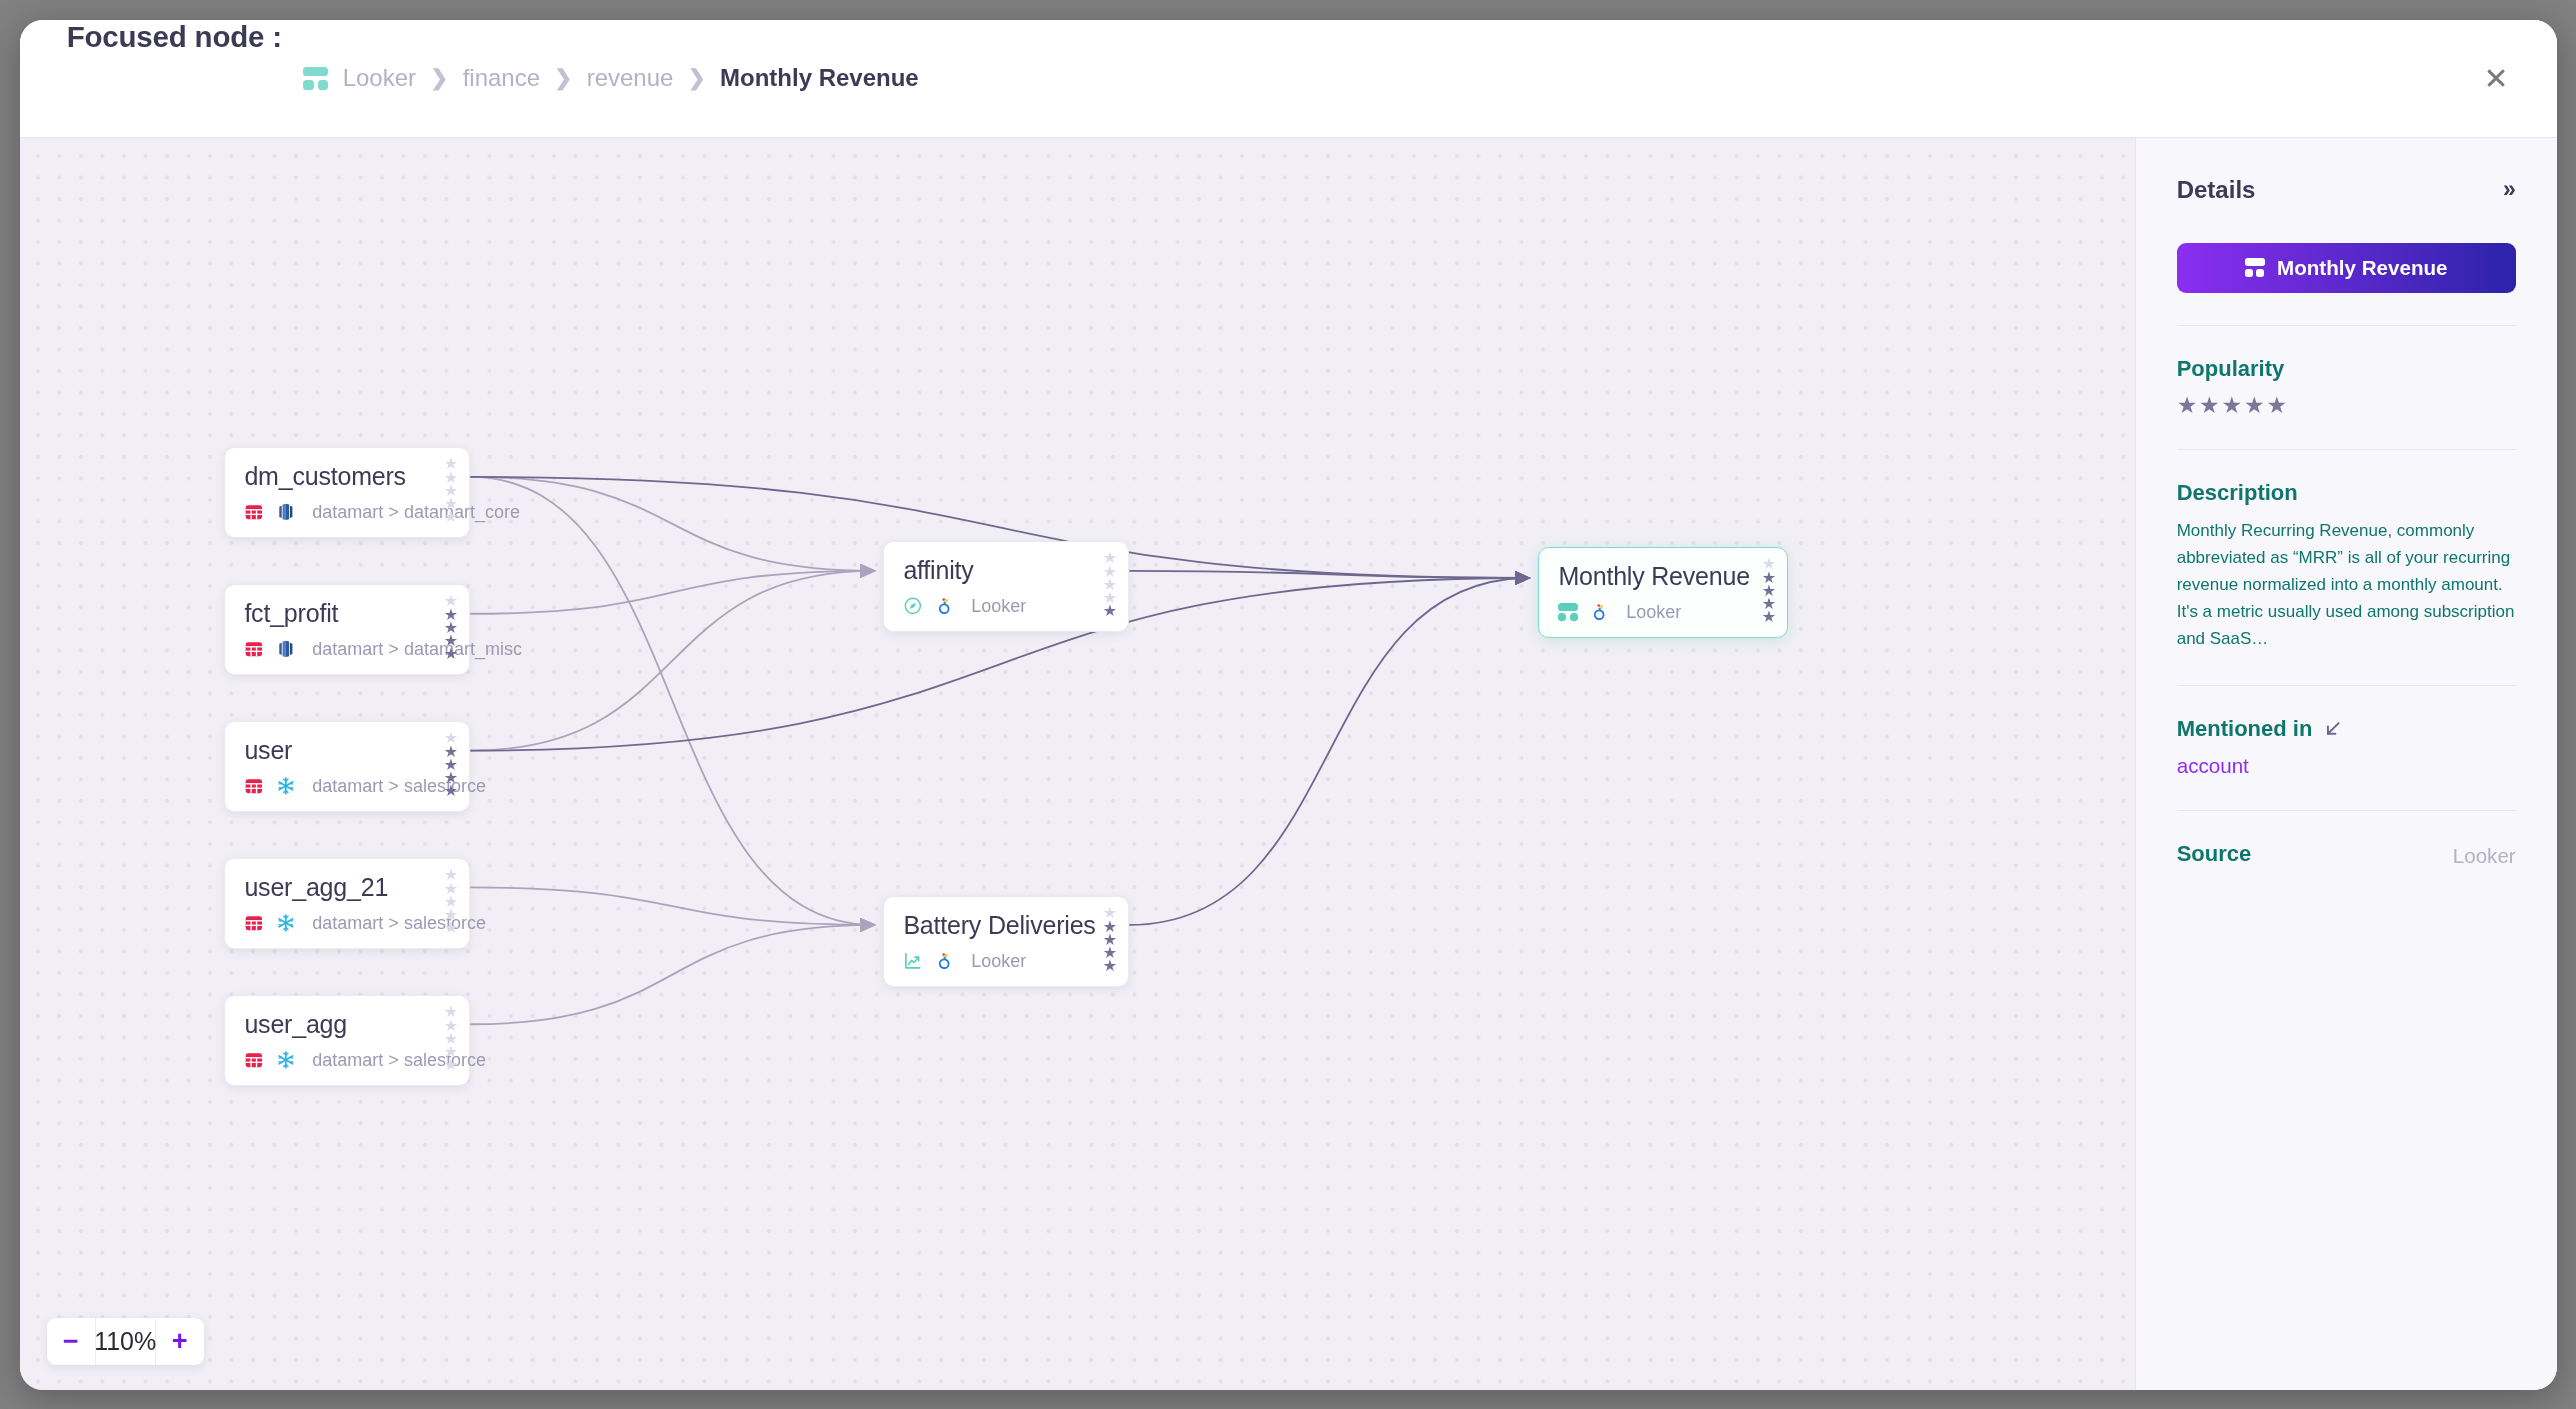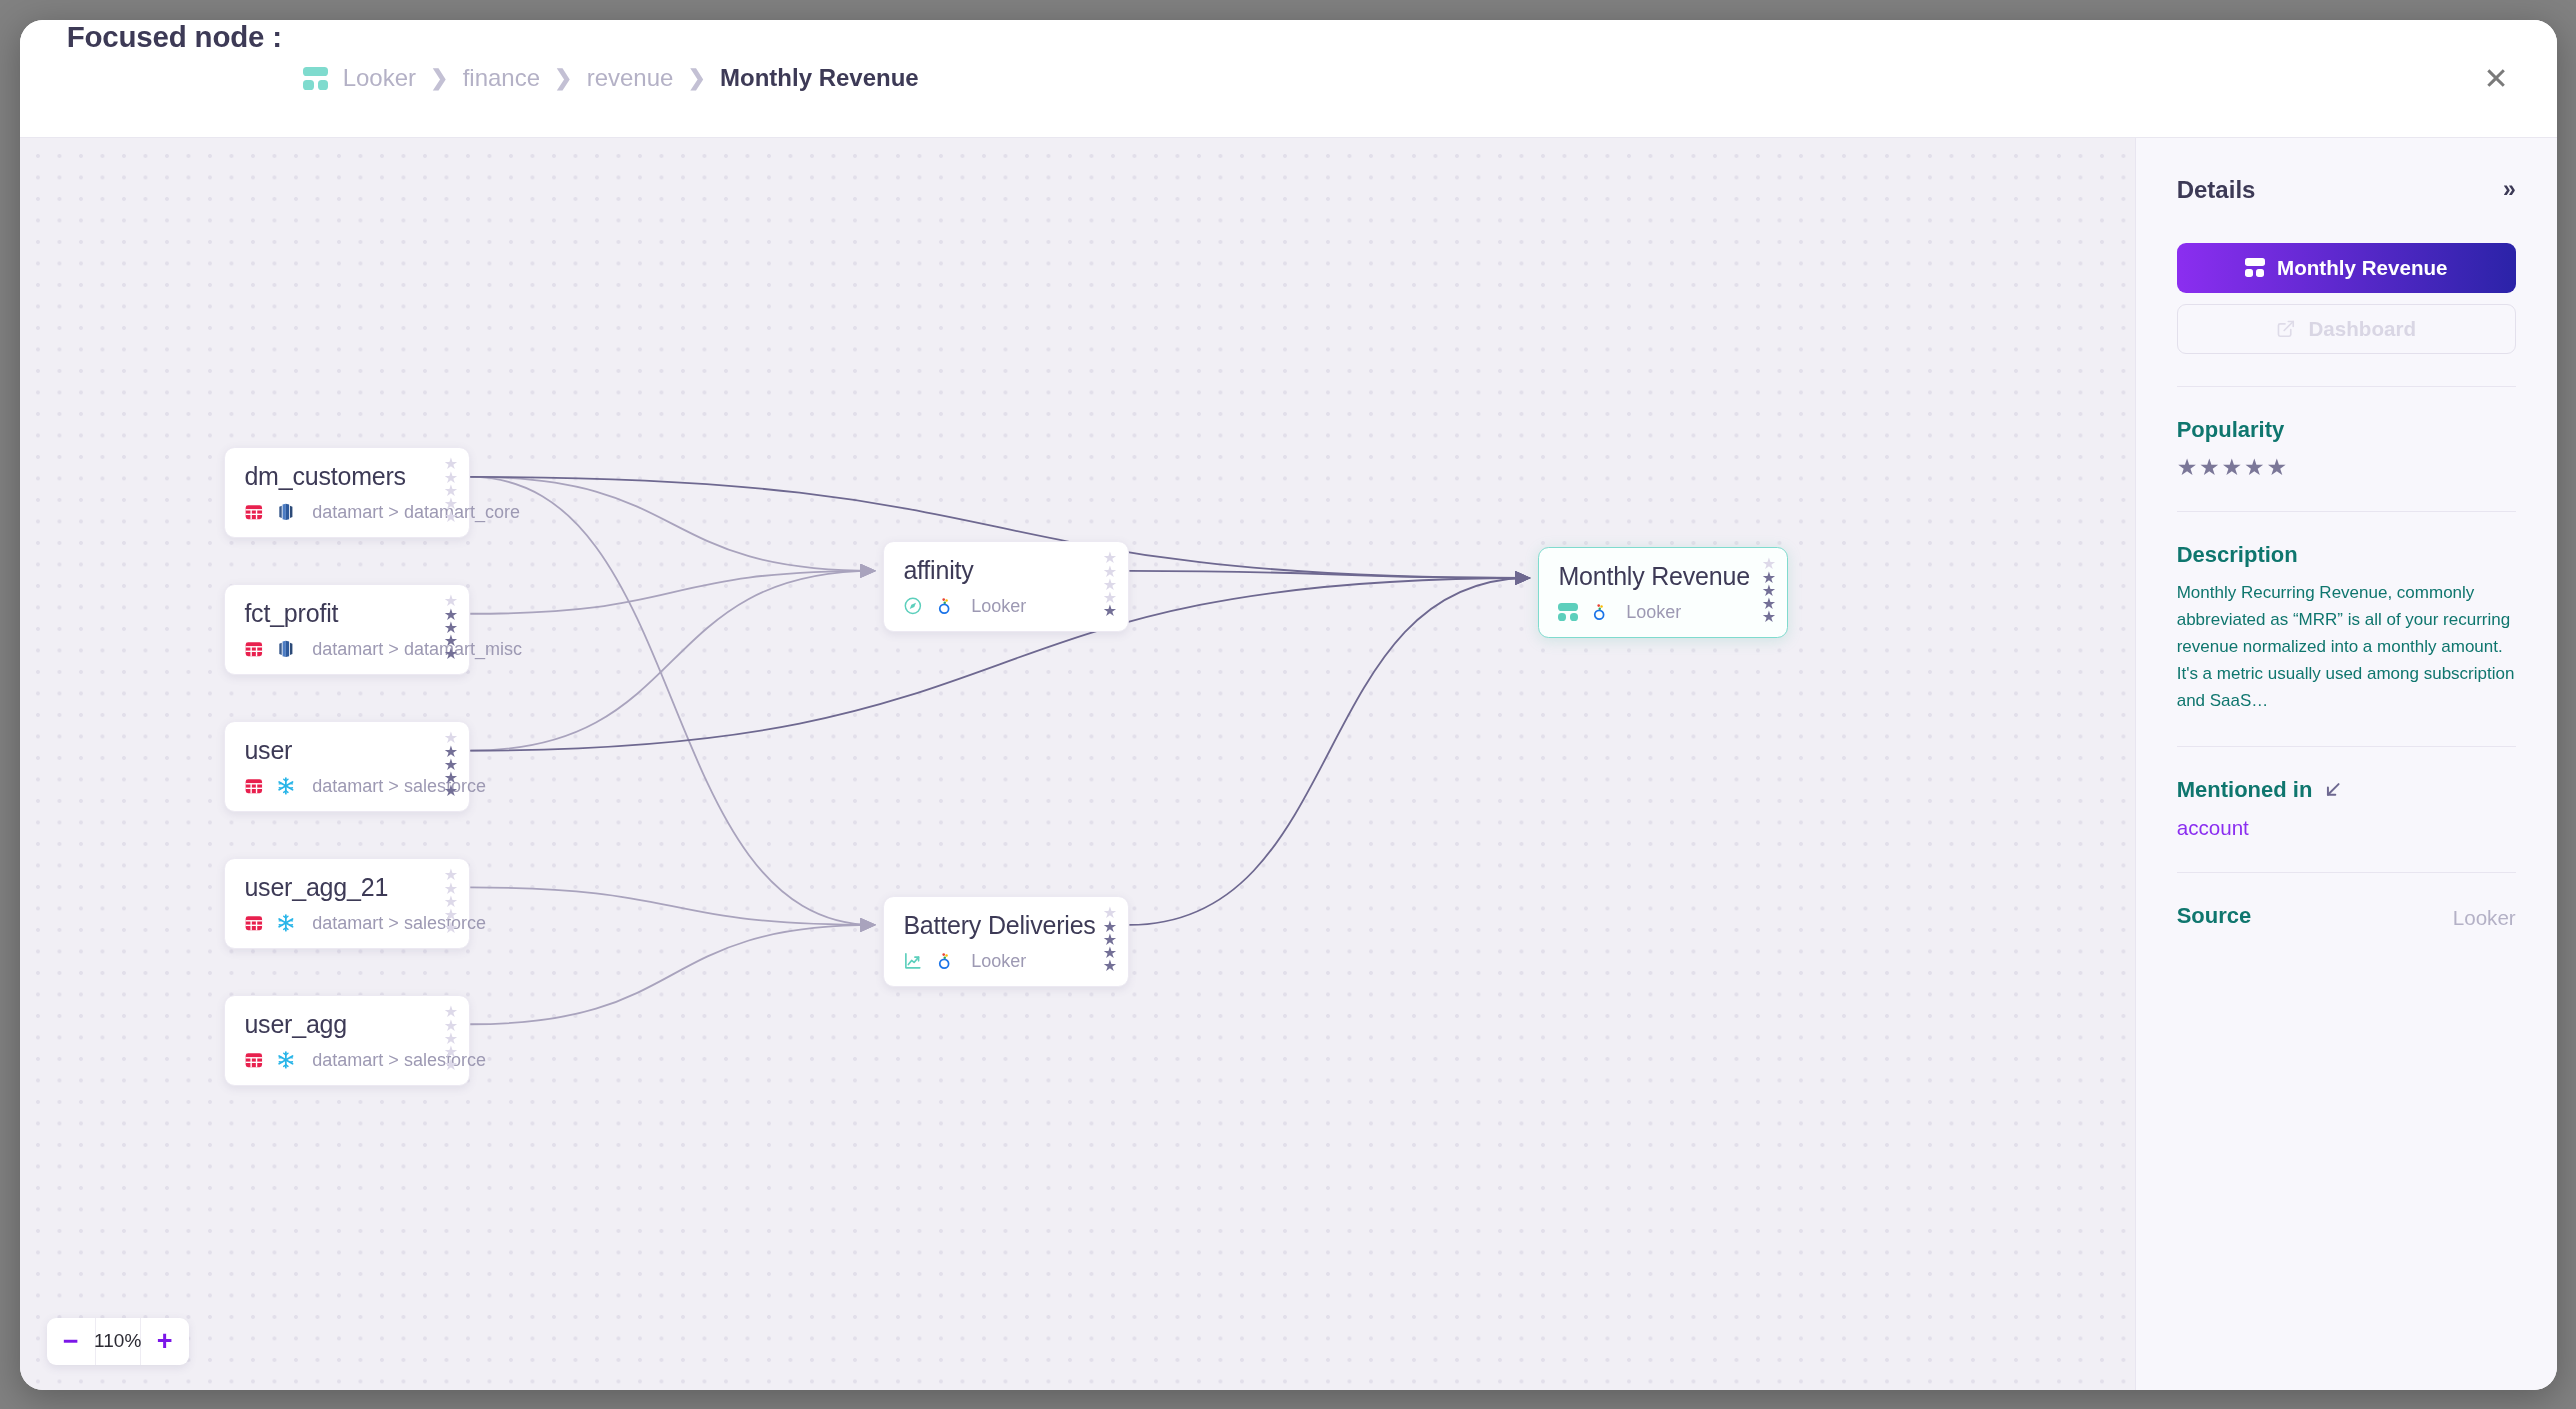--- a/index.html
+++ b/index.html
@@ -208,23 +208,23 @@
     height: 47px;
     overflow: hidden;
   }
   .zoom-btn {
     width: 48px;
     display: flex; align-items: center; justify-content: center;
     font-size: 27px; color: #7b16e8; font-weight: 700;
     cursor: pointer;
   }
   .zoom-val {
-    width: 46px;
+    width: 61px;
     display: flex; align-items: center; justify-content: center;
-    font-size: 19px; color: #2b2a33;
+    font-size: 25px; color: #2b2a33;
     border-left: 0.9px solid #eeecf3;
     border-right: 0.9px solid #eeecf3;
   }
 </style>
 </head>
 <body>
 
 <div class="window">
 
   <div class="header">
@@ -530,28 +530,20 @@
 
       <div class="btn-primary">
         <span class="mini-dash">
             <i class="t"></i>
             <i class="bl"></i>
             <i class="br"></i>
           </span>
         <span>Monthly Revenue</span>
       </div>
 
-      <div class="btn-ghost">
-        <svg class="ic" viewBox="0 0 24 24" fill="none" stroke="#dedbe8" stroke-width="2" stroke-linecap="round" stroke-linejoin="round">
-          <path d="M18 13v6a2 2 0 0 1-2 2H5a2 2 0 0 1-2-2V8a2 2 0 0 1 2-2h6"></path>
-          <polyline points="15 3 21 3 21 9"></polyline>
-          <line x1="10" y1="14" x2="21" y2="3"></line>
-        </svg>
-        <span>Dashboard</span>
-      </div>
 
       <div class="divider"></div>
 
       <div class="section">
         <div class="section-label">Popularity</div>
         <div class="stars-row" id="popularity-stars">
             <span class="star">★</span>
             <span class="star">★</span>
             <span class="star">★</span>
             <span class="star">★</span>

